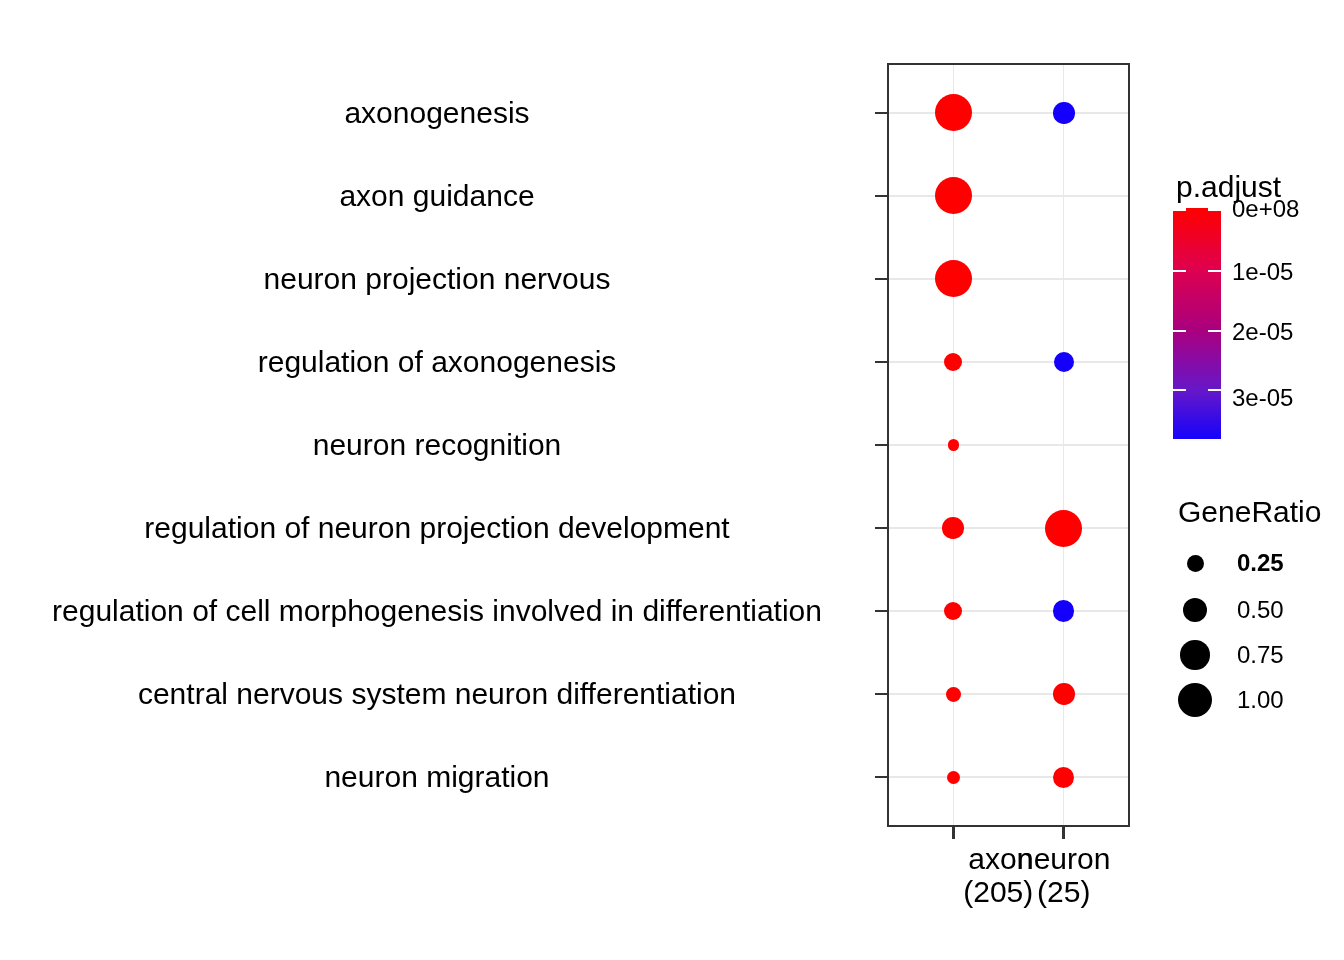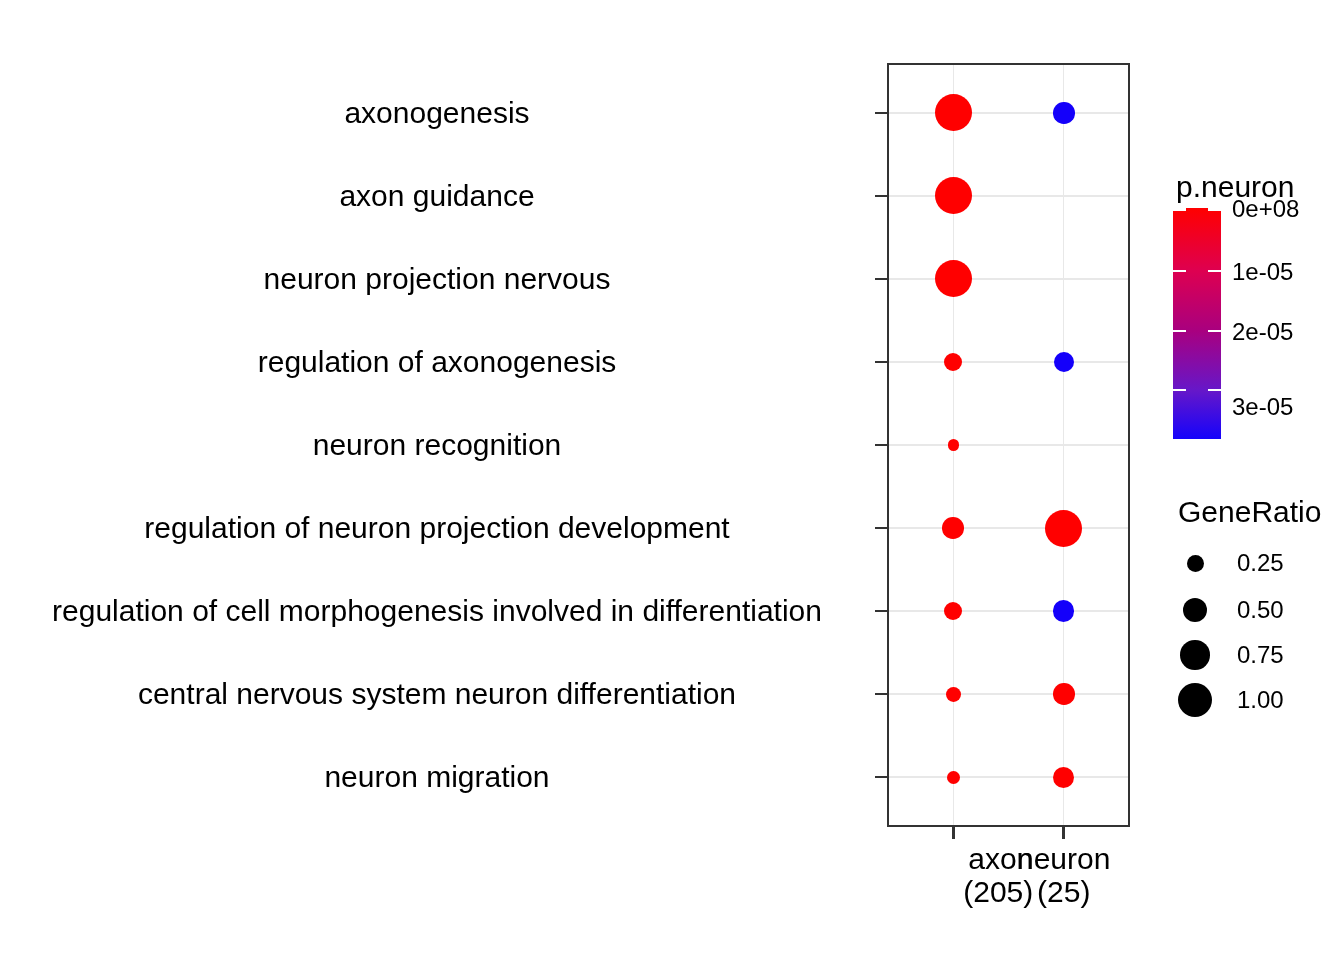--- a/index.html
+++ b/index.html
@@ -91,44 +91,44 @@
         <div>axon</div>
         <div>(205)</div>
       </div>
       <div class="x-label" style="left: 983.727px; top: 842px; width: 160px;">
         <div>neuron</div>
         <div>(25)</div>
       </div>
     </div>
 
   <div>
-    <div class="legend-title" style="left:1176px; top:170px;">p.neuron</div>
+    <div class="legend-title" style="left:1176px; top:170px;">p.adjust</div>
     <div class="colorbar" id="colorbar" style="background: linear-gradient(rgb(255, 0, 0) 0%, rgb(222, 0, 80) 27%, rgb(169, 0, 127) 53%, rgb(102, 23, 201) 79%, rgb(21, 3, 251) 100%);">
         <div class="cbar-tick" style="left: 0px; top: 0px;"></div>
         <div class="cbar-tick" style="right: 0px; top: 0px;"></div>
         <div class="cbar-tick" style="left: 0px; top: 61.813px;"></div>
         <div class="cbar-tick" style="right: 0px; top: 61.813px;"></div>
         <div class="cbar-tick" style="left: 0px; top: 121.642px;"></div>
         <div class="cbar-tick" style="right: 0px; top: 121.642px;"></div>
         <div class="cbar-tick" style="left: 0px; top: 180.778px;"></div>
         <div class="cbar-tick" style="right: 0px; top: 180.778px;"></div>
       </div>
     <div id="colorbarLabels">
         <div class="cbar-label" style="left: 1232px; top: 197px;">0e+08</div>
         <div class="cbar-label" style="left: 1232px; top: 260.063px;">1e-05</div>
         <div class="cbar-label" style="left: 1232px; top: 319.892px;">2e-05</div>
-        <div class="cbar-label" style="left: 1232px; top: 395px;">3e-05</div>
+        <div class="cbar-label" style="left: 1232px; top: 386px;">3e-05</div>
       </div>
   </div>
 
   <div>
     <div class="legend-title" style="left:1178px; top:495px;">GeneRatio</div>
     <div id="sizeLegend">
         <div class="size-dot" style="left: 1186.5px; top: 554.5px; width: 17px; height: 17px; background: rgb(0, 0, 0);"></div>
-        <div class="size-label" style="left: 1237px; top: 551px;">0.25</div>
+        <div class="size-label" style="left: 1237px; top: 551px; font-weight: bold;">0.25</div>
         <div class="size-dot" style="left: 1182.98px; top: 597.979px; width: 24.0416px; height: 24.0416px; background: rgb(0, 0, 0);"></div>
         <div class="size-label" style="left: 1237px; top: 598px;">0.50</div>
         <div class="size-dot" style="left: 1180.28px; top: 640.278px; width: 29.4449px; height: 29.4449px; background: rgb(0, 0, 0);"></div>
         <div class="size-label" style="left: 1237px; top: 643px;">0.75</div>
         <div class="size-dot" style="left: 1178px; top: 683px; width: 34px; height: 34px; background: rgb(0, 0, 0);"></div>
         <div class="size-label" style="left: 1237px; top: 688px;">1.00</div>
       </div>
   </div>
 </div>
 

